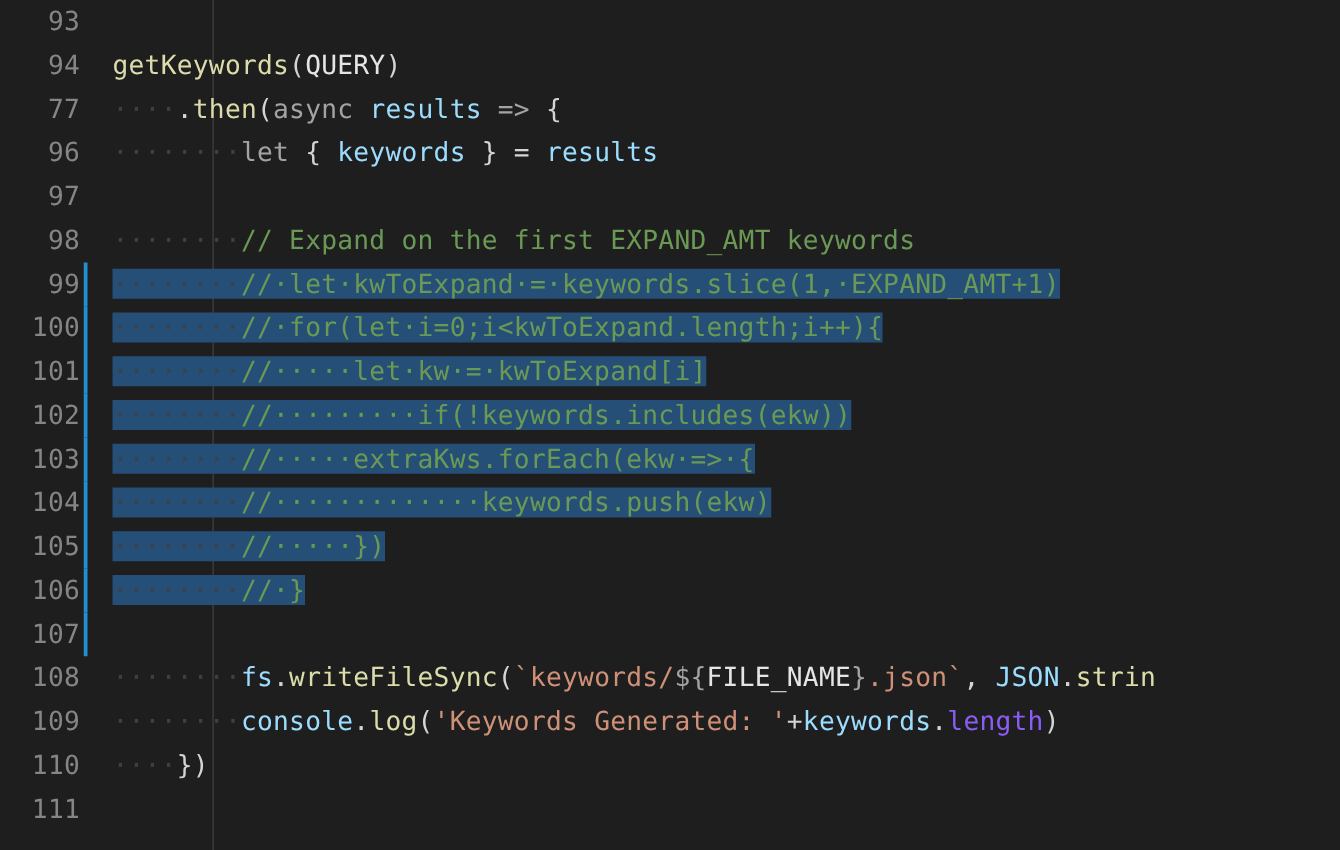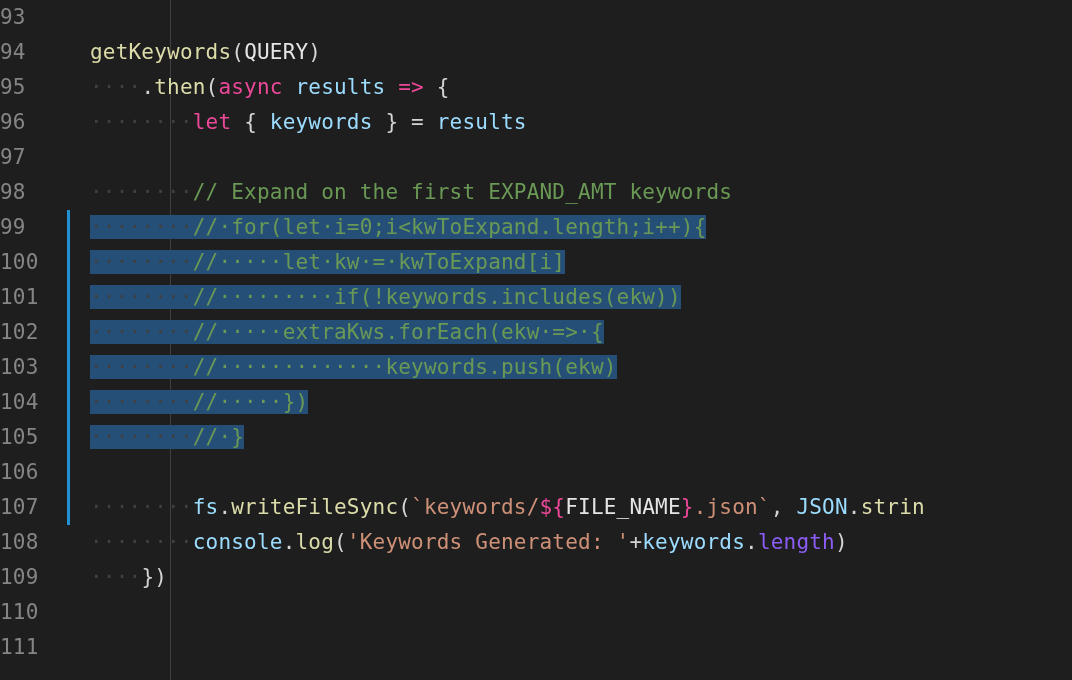--- a/index.html
+++ b/index.html
@@ -1,46 +1,46 @@
 <!DOCTYPE html>
 <html><head>
 <meta charset="utf-8">
 <style>
   * { margin:0; padding:0; box-sizing:border-box; }
   html,body { width:1072px; height:680px; overflow:hidden; background:#1e1e1e;
     font-family:"SF Mono",Menlo,Consolas,monospace; font-size:21px; line-height:35px;
     letter-spacing:0.2px; }
   .editor { display:flex; height:100%; }
-  .gutter { width:90px; flex:none; text-align:left; color:#858585; padding-right:26px;
+  .gutter { width:90px; flex:none; text-align:right; color:#858585; padding-right:26px;
     background:#1e1e1e; user-select:none; box-sizing:border-box; position:relative; }
   .gutter .ln { height:35px; position:relative; }
   .gutter .mod::before { content:""; position:absolute; right:-6px; top:0; width:3px;
     height:35px; background:#2090d3; }
   .code { position:relative; flex:1; }
   .guide { position:absolute; left:80px; top:0; width:1px; height:100%; background:#404040; }
   .line { height:35px; white-space:pre; position:relative; }
   .indent { color:#404040; }
   .sel { background:#264f78; border-radius:0; }
   .tok-fn { color:#dcdcaa; }
-  .tok-kw { color:#ec4899; }
+  .tok-kw { color:#a3a3a3; }
   .tok-var { color:#9cdcfe; }
   .tok-const { color:#e5e5e5; }
   .tok-pl { color:#d4d4d4; }
   .tok-str { color:#ce9178; }
   .tok-cmt { color:#6a9955; }
   .tok-prop { color:#8b5cf6; }
 </style>
 </head>
 <body>
 
 <div class="editor">
   <div class="gutter">
     <div class="ln">93</div>
     <div class="ln">94</div>
-    <div class="ln">95</div>
+    <div class="ln">77</div>
     <div class="ln">96</div>
     <div class="ln">97</div>
     <div class="ln">98</div>
     <div class="ln mod">99</div>
     <div class="ln mod">100</div>
     <div class="ln mod">101</div>
     <div class="ln mod">102</div>
     <div class="ln mod">103</div>
     <div class="ln mod">104</div>
     <div class="ln mod">105</div>
@@ -59,20 +59,21 @@
     <div class="line"><span class="tok-fn">getKeywords</span><span class="tok-pl">(</span><span class="tok-const">QUERY</span><span class="tok-pl">)</span></div>
 
     <div class="line"><span class="indent">····</span><span class="tok-pl">.</span><span class="tok-fn">then</span><span class="tok-pl">(</span><span class="tok-kw">async</span><span> </span><span class="tok-var">results</span><span> </span><span class="tok-kw">=&gt;</span><span> </span><span class="tok-pl">{</span></div>
 
     <div class="line"><span class="indent">········</span><span class="tok-kw">let</span><span> </span><span class="tok-pl">{ </span><span class="tok-var">keywords</span><span class="tok-pl"> }</span><span> </span><span class="tok-pl">=</span><span> </span><span class="tok-var">results</span></div>
 
     <div class="line"><span class="tok-pl"></span></div>
 
     <div class="line"><span class="indent">········</span><span class="tok-cmt">// Expand on the first EXPAND_AMT keywords</span></div>
 
+    <div class="line"><span class="sel"><span class="indent">········</span><span class="tok-cmt">//·let·kwToExpand·=·keywords.slice(1,·EXPAND_AMT+1)</span></span></div>
     <div class="line"><span class="sel"><span class="indent">········</span><span class="tok-cmt">//·for(let·i=0;i&lt;kwToExpand.length;i++){</span></span></div>
     <div class="line"><span class="sel"><span class="indent">········</span><span class="tok-cmt">//·····let·kw·=·kwToExpand[i]</span></span></div>
     <div class="line"><span class="sel"><span class="indent">········</span><span class="tok-cmt">//·········if(!keywords.includes(ekw))</span></span></div>
     <div class="line"><span class="sel"><span class="indent">········</span><span class="tok-cmt">//·····extraKws.forEach(ekw·=&gt;·{</span></span></div>
     <div class="line"><span class="sel"><span class="indent">········</span><span class="tok-cmt">//·············keywords.push(ekw)</span></span></div>
     <div class="line"><span class="sel"><span class="indent">········</span><span class="tok-cmt">//·····})</span></span></div>
     <div class="line"><span class="sel"><span class="indent">········</span><span class="tok-cmt">//·}</span></span></div>
 
     <div class="line"><span class="tok-pl"></span></div>
 

